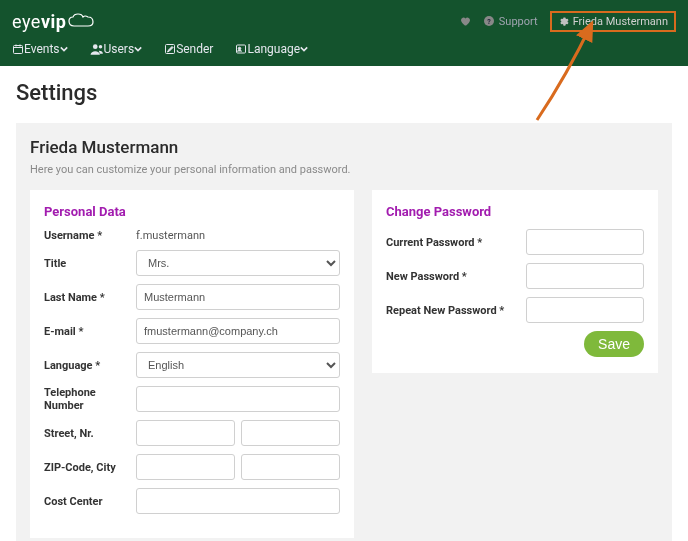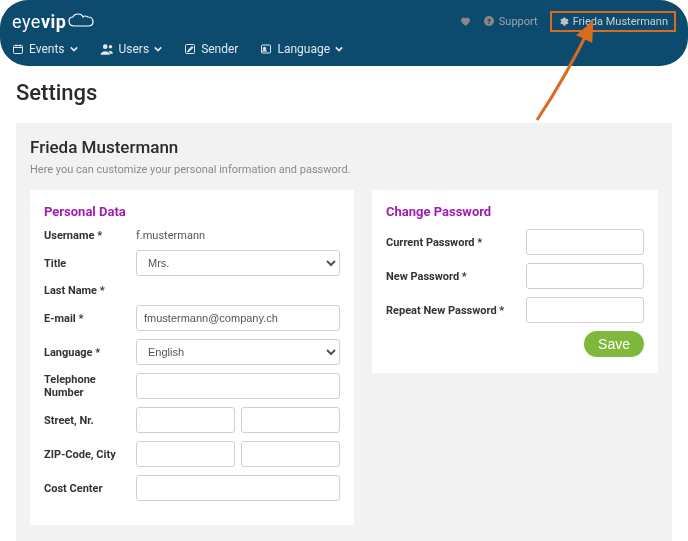--- a/index.html
+++ b/index.html
@@ -4,24 +4,23 @@
 <style>
   * { box-sizing: border-box; margin: 0; padding: 0; }
   body {
     font-family: -apple-system, BlinkMacSystemFont, "Segoe UI", Roboto, Helvetica, Arial, sans-serif;
     background: #ffffff;
     color: #333;
     font-size: 13px;
     width: 688px;
   }
   .topbar {
-    background: #0c4a6e;
+    background: #14532d;
     color: #cfd3dc;
     padding: 6px 12px 0 12px;
-    border-radius: 28px;
   }
   .topbar-row1 {
     display: flex;
     align-items: center;
     height: 30px;
   }
   .logo {
     display: flex;
     align-items: center;
     gap: 2px;
@@ -51,21 +50,21 @@
   }
   .topbar-row2 {
     display: flex;
     align-items: center;
     gap: 22px;
     padding: 6px 0 10px 0;
     font-size: 12px;
     color: #e5e7ee;
   }
   .nav-item {
-    display: flex; align-items: center; gap: 5px; cursor: pointer;
+    display: flex; align-items: center; cursor: pointer;
   }
   .nav-item svg { display: block; }
 
   .content {
     padding: 14px 16px 30px 16px;
   }
   .page-title {
     font-size: 22px;
     font-weight: 500;
     color: #2b2b2b;
@@ -266,20 +265,23 @@
           <div class="field">
             <select>
               <option>Mrs.</option>
             </select>
           </div>
         </div>
 
 
         <div class="row">
           <div class="lbl">Last Name *</div>
+          <div class="field">
+              <input type="text" value="Mustermann" style="">
+            </div>
         </div>
 
         <div class="row">
           <div class="lbl">E-mail *</div>
           <div class="field">
               <input type="text" value="fmustermann@company.ch" style="">
             </div>
         </div>
 
         <div class="row">

